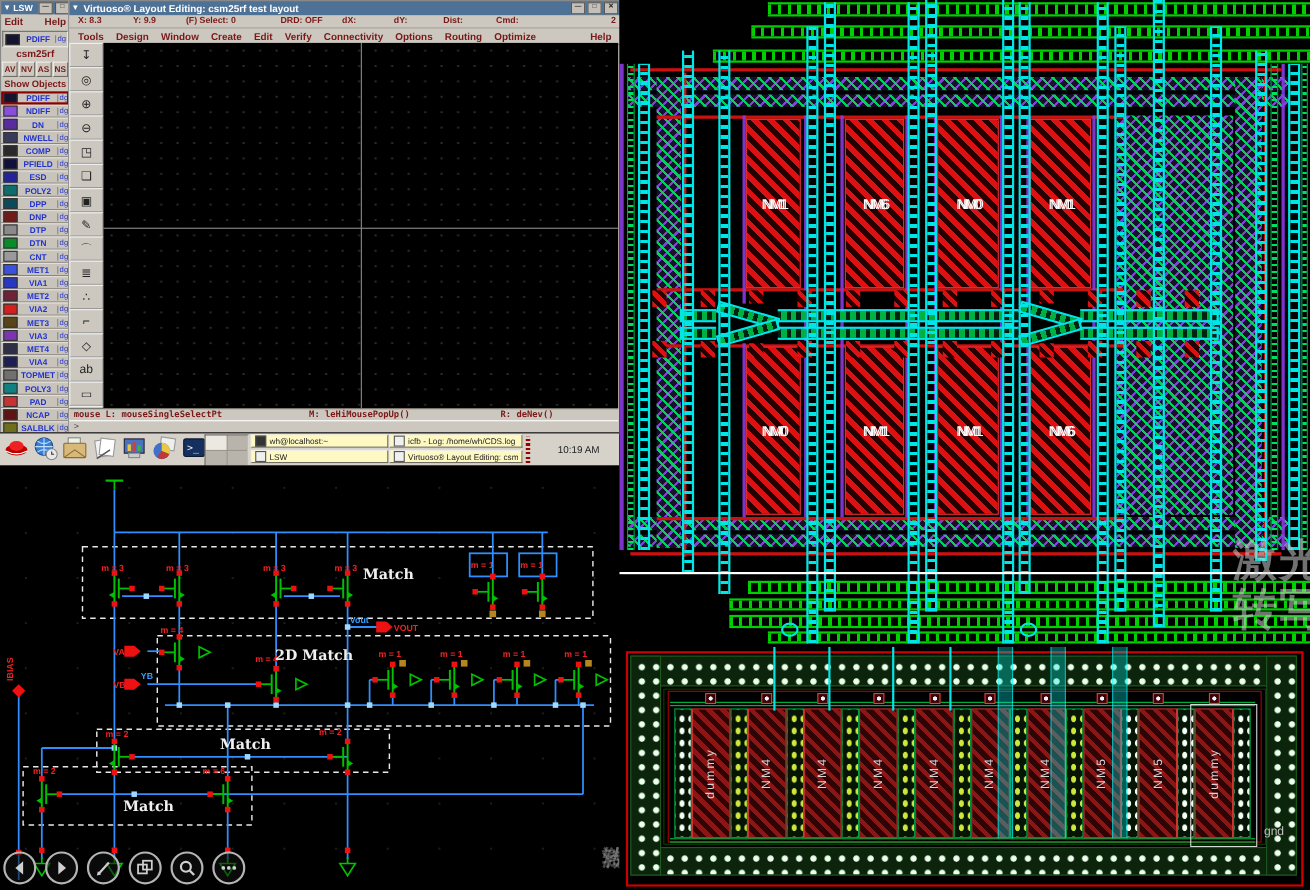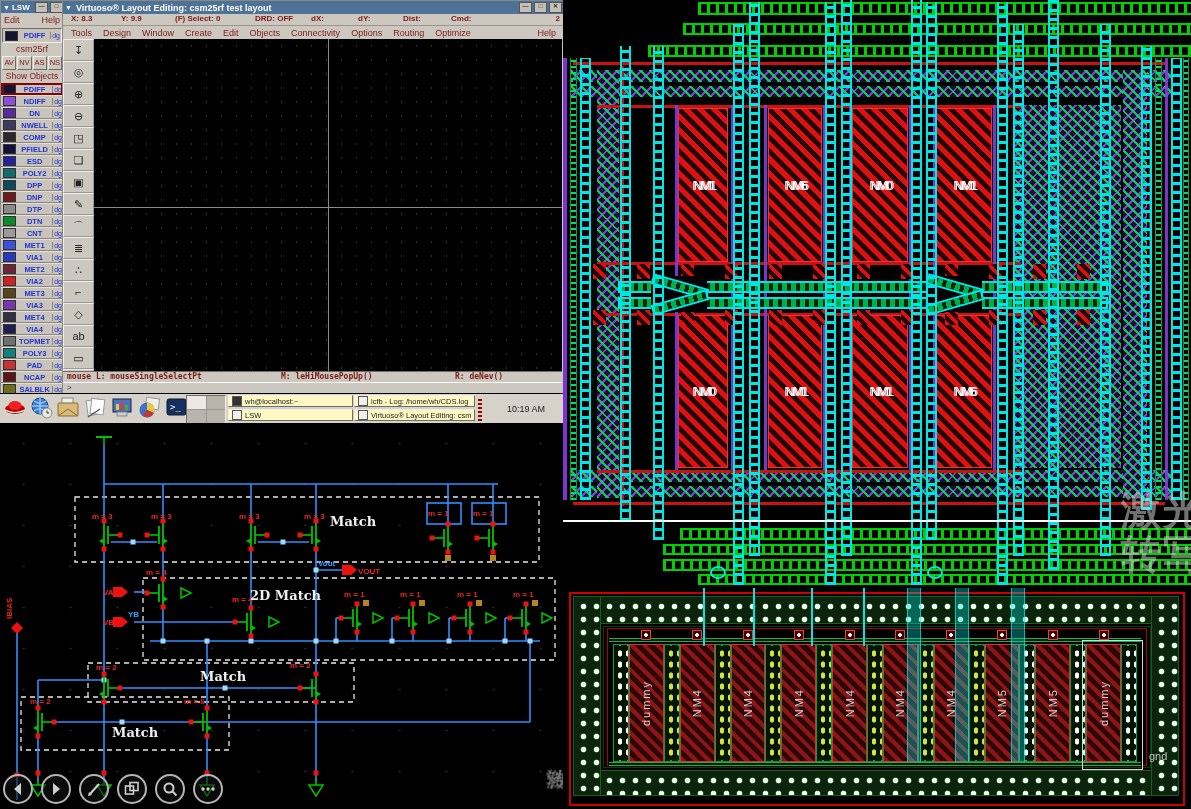--- a/index.html
+++ b/index.html
@@ -5,21 +5,21 @@
   html,body{margin:0;padding:0;background:#222;}
   #page{position:relative;width:1191px;height:809px;background:#000;overflow:hidden;
         font-family:"Liberation Sans",sans-serif;-webkit-font-smoothing:none;}
   .abs{position:absolute;}
   
   .win{background:#ccc8c0;}
   .bev{border-top:1px solid #f0eee8;border-left:1px solid #f0eee8;border-right:1px solid #716d63;border-bottom:1px solid #716d63;}
   .bevin{border-top:1px solid #716d63;border-left:1px solid #716d63;border-right:1px solid #f0eee8;border-bottom:1px solid #f0eee8;}
   .titlebar{background:#4e7196;color:#fff;font-weight:bold;display:flex;align-items:center;}
   .tbtn{width:11px;height:9px;background:#c4c0b8;border:1px solid #555;margin-left:2px;font-size:6px;line-height:7px;text-align:center;color:#222;}
-  .menutxt{color:#7b1818;font-weight:normal;}
+  .menutxt{color:#7b1818;font-weight:bold;}
   
   #lsw{left:0;top:0;width:62px;height:393px;border:1px solid #888;}
   .lsw-row{display:flex;align-items:center;height:12px;background:#c8c4bc;border-top:1px solid #e2e0da;border-bottom:1px solid #8a867e;box-sizing:border-box;}
   .lsw-sw{width:11px;height:8px;margin:0 1px 0 2px;border:1px solid #333;flex:none;}
   .lsw-nm{font-size:7.5px;font-weight:bold;color:#2233cc;white-space:nowrap;overflow:hidden;flex:1;text-align:center;}
   .lsw-dg{font-size:7px;color:#2233cc;border-left:1px solid #8a867e;padding:0 1px;flex:none;}
   .lsw-sel{outline:2px solid #8b0000;outline-offset:-2px;}
   
   #vw{left:62px;top:0;width:501px;height:393px;border:1px solid #888;}
   .stat{position:absolute;font-size:8px;font-weight:bold;color:#7b1818;white-space:nowrap;}
@@ -247,35 +247,35 @@
       <span style="margin-left:auto;display:flex;margin-right:2px;">
         <span class="tbtn">—</span>
         <span class="tbtn">□</span>
         <span class="tbtn">✕</span>
       </span>
     </div>
     <div id="vw-status" style="position:relative;height:11px;background:#ccc8c0;border-bottom:1px solid #9a968e;">
       <span class="stat" style="right:4px;">2</span>
     <span class="stat" style="left: 8px;">X: 8.3</span>
         <span class="stat" style="left: 58px;">Y: 9.9</span>
-        <span class="stat" style="left: 112px;">(F) Select: 0</span>
+        <span class="stat" style="left: 106px;">(F) Select: 0</span>
         <span class="stat" style="left: 192px;">DRD: OFF</span>
         <span class="stat" style="left: 248px;">dX:</span>
         <span class="stat" style="left: 295px;">dY:</span>
         <span class="stat" style="left: 340px;">Dist:</span>
         <span class="stat" style="left: 388px;">Cmd:</span>
       </div>
     <div id="vw-menus" style="display:flex;gap:11px;align-items:center;height:14px;padding-left:8px;background:#ccc8c0;border-bottom:1px solid #9a968e;position:relative;">
       <span class="menutxt" style="font-size:9px;position:absolute;right:8px;">Help</span>
     <span class="menutxt" style="font-size: 9px;">Tools</span>
         <span class="menutxt" style="font-size: 9px;">Design</span>
         <span class="menutxt" style="font-size: 9px;">Window</span>
         <span class="menutxt" style="font-size: 9px;">Create</span>
         <span class="menutxt" style="font-size: 9px;">Edit</span>
-        <span class="menutxt" style="font-size: 9px;">Objects</span>
+        <span class="menutxt" style="font-size: 9px;">Verify</span>
         <span class="menutxt" style="font-size: 9px;">Connectivity</span>
         <span class="menutxt" style="font-size: 9px;">Options</span>
         <span class="menutxt" style="font-size: 9px;">Routing</span>
         <span class="menutxt" style="font-size: 9px;">Optimize</span>
       </div>
     <div id="vw-toolbar" class="abs" style="left:0;top:38px;width:31px;height:355px;background:#ccc8c0;">
         <div class="vt-cell">↧</div>
         <div class="vt-cell">◎</div>
         <div class="vt-cell">⊕</div>
         <div class="vt-cell">⊖</div>

